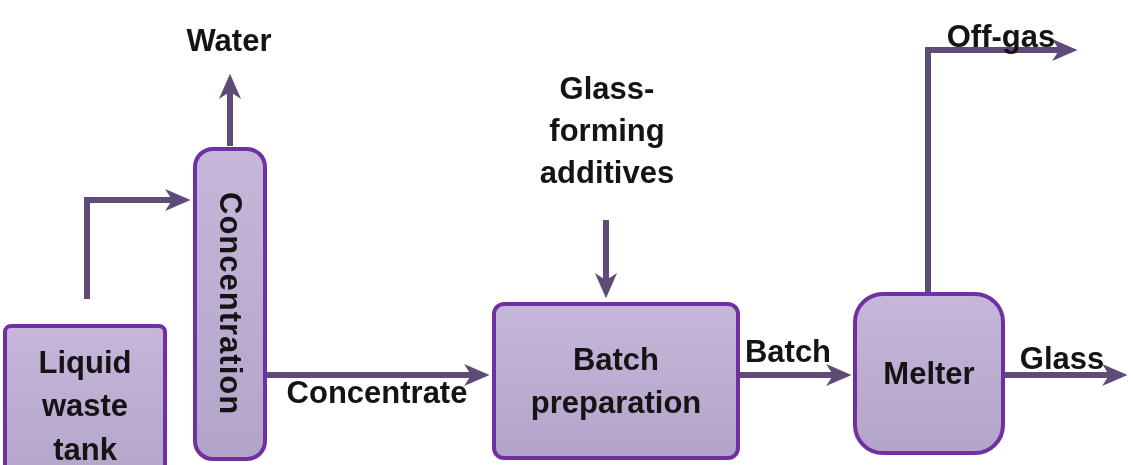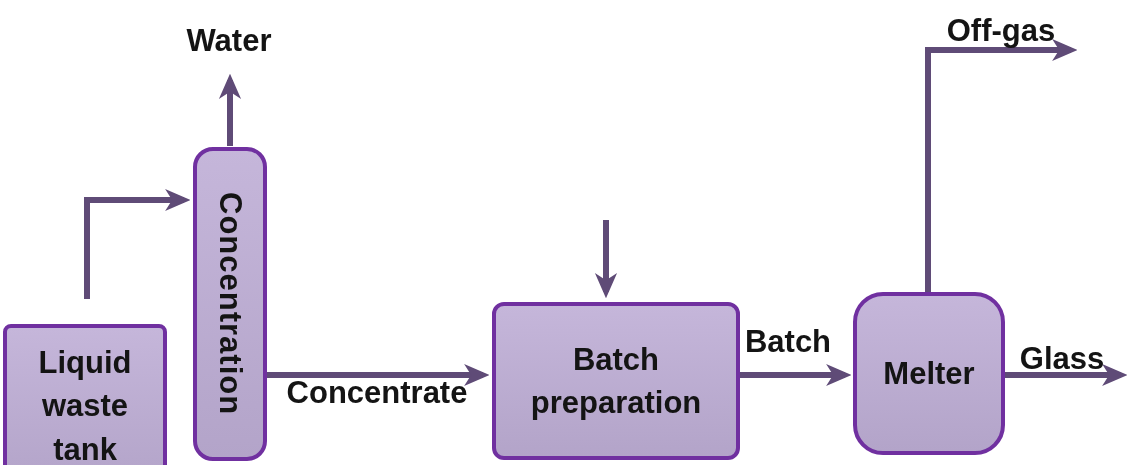--- a/index.html
+++ b/index.html
@@ -48,22 +48,22 @@
     color: var(--label-text, #141414);
     font-weight: bold;
     font-size: 31px;
     line-height: 1.35;
     text-align: center;
     white-space: nowrap;
   }
   .lbl-water       { left: 229px;  top: 20px; }
   .lbl-additives   { left: 607px;  top: 68px;  width: 180px; white-space: normal; }
   .lbl-concentrate { left: 377px;  top: 324px; margin-top: 48px; }
-  .lbl-batch       { left: 788px;  top: 321px; }
-  .lbl-offgas      { left: 1001px; top: 10px; }
+  .lbl-batch       { left: 788px;  top: 331px; }
+  .lbl-offgas      { left: 1001px; top: 16px; }
   .lbl-glass       { left: 1062px; top: 338px; }
   svg.flows {
     position: absolute;
     left: 0; top: 0;
     width: 1133px; height: 465px;
     pointer-events: none;
   }
   svg.flows path.flow-line {
     fill: none;
     stroke: var(--arrow, #5f4b77);
@@ -104,20 +104,21 @@
   </div>
 
   <div class="node node-melter">
     <span>Melter</span>
   </div>
 
   <div class="flow-label lbl-water">Water</div>
 
   <div class="flow-label lbl-concentrate">Concentrate</div>
 
+  <div class="flow-label lbl-additives">Glass-forming additives</div>
 
   <div class="flow-label lbl-batch">Batch</div>
 
   <div class="flow-label lbl-offgas">Off-gas</div>
 
   <div class="flow-label lbl-glass">Glass</div>
 
 </div>
 
 </body></html>

